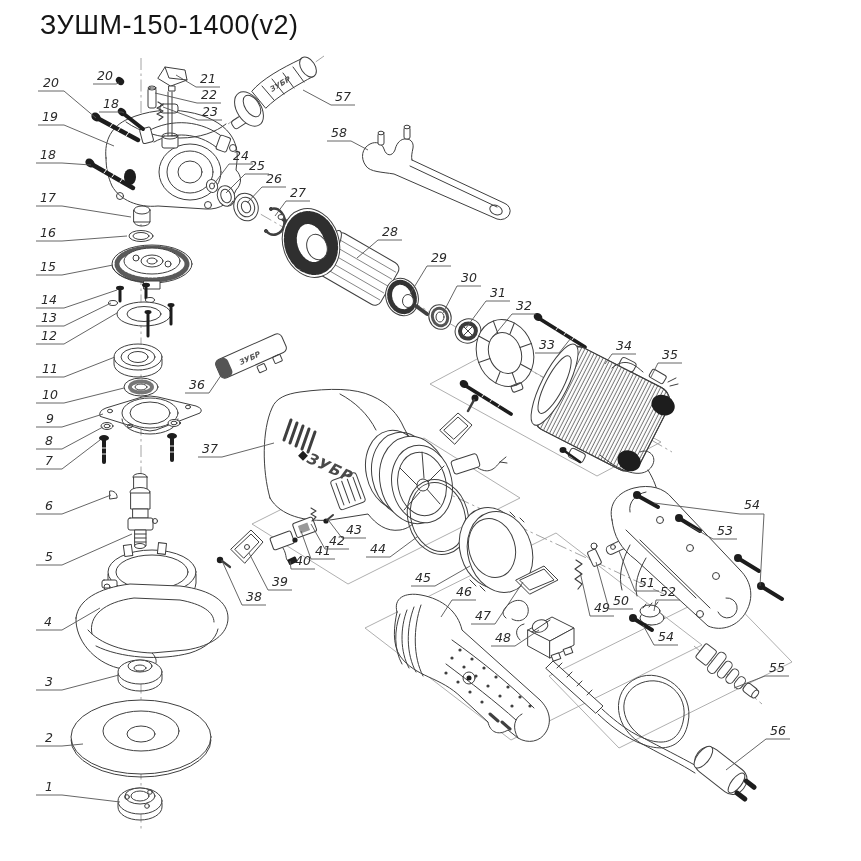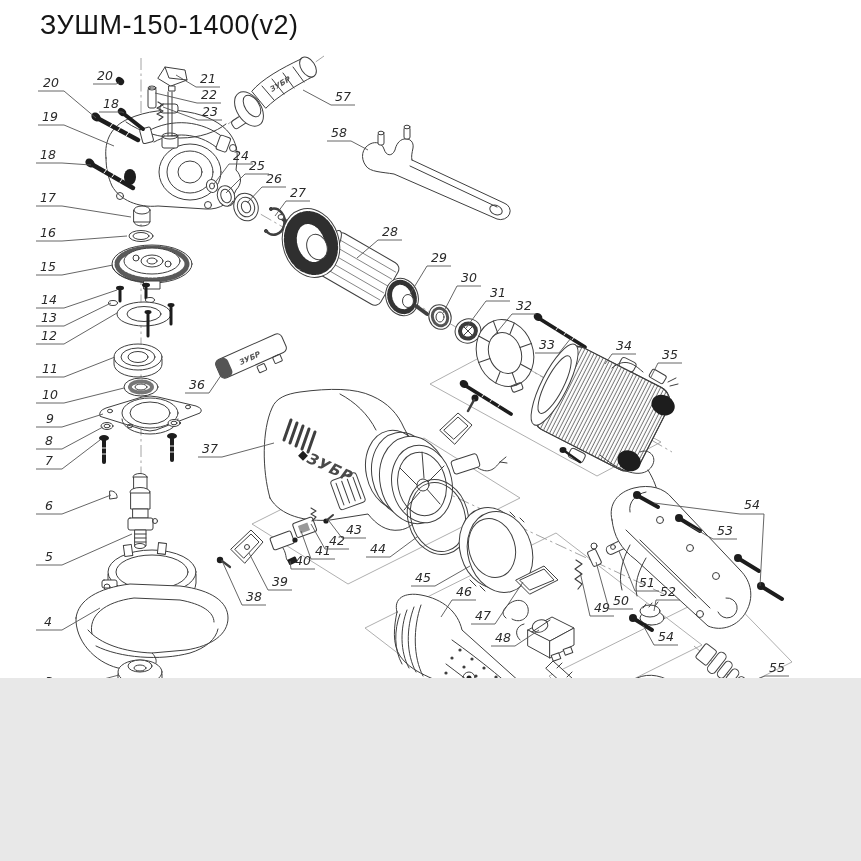--- a/index.html
+++ b/index.html
@@ -1,16 +1,16 @@
 <!DOCTYPE html>
 <html><head>
 <meta charset="utf-8">
 <style>
   html,body{margin:0;padding:0;background:#e8e8e8;}
-  .canvas{position:relative;width:861px;height:678px;background:#ffffff;overflow:hidden;
+  .canvas{position:relative;width:861px;height:861px;background:#ffffff;overflow:hidden;
           font-family:"Liberation Sans",sans-serif;}
   .title{position:absolute;left:40px;top:10px;font-size:27px;font-weight:500;color:#151515;
          letter-spacing:.5px;white-space:nowrap;}
   svg{position:absolute;left:0;top:0;}
   .construction{stroke:#8d8d8d;stroke-width:.8;fill:none;}
   .dashdot{stroke-dasharray:12 3.5 2.5 3.5;}
   .frame{stroke:#9a9a9a;stroke-width:.8;fill:none;}
   #parts{stroke:#3f3f3f;fill:none;stroke-width:1;stroke-linecap:round;stroke-linejoin:round;}
   .wh{fill:#ffffff;}
   .dk{fill:#1d1d1d;stroke:none;}

